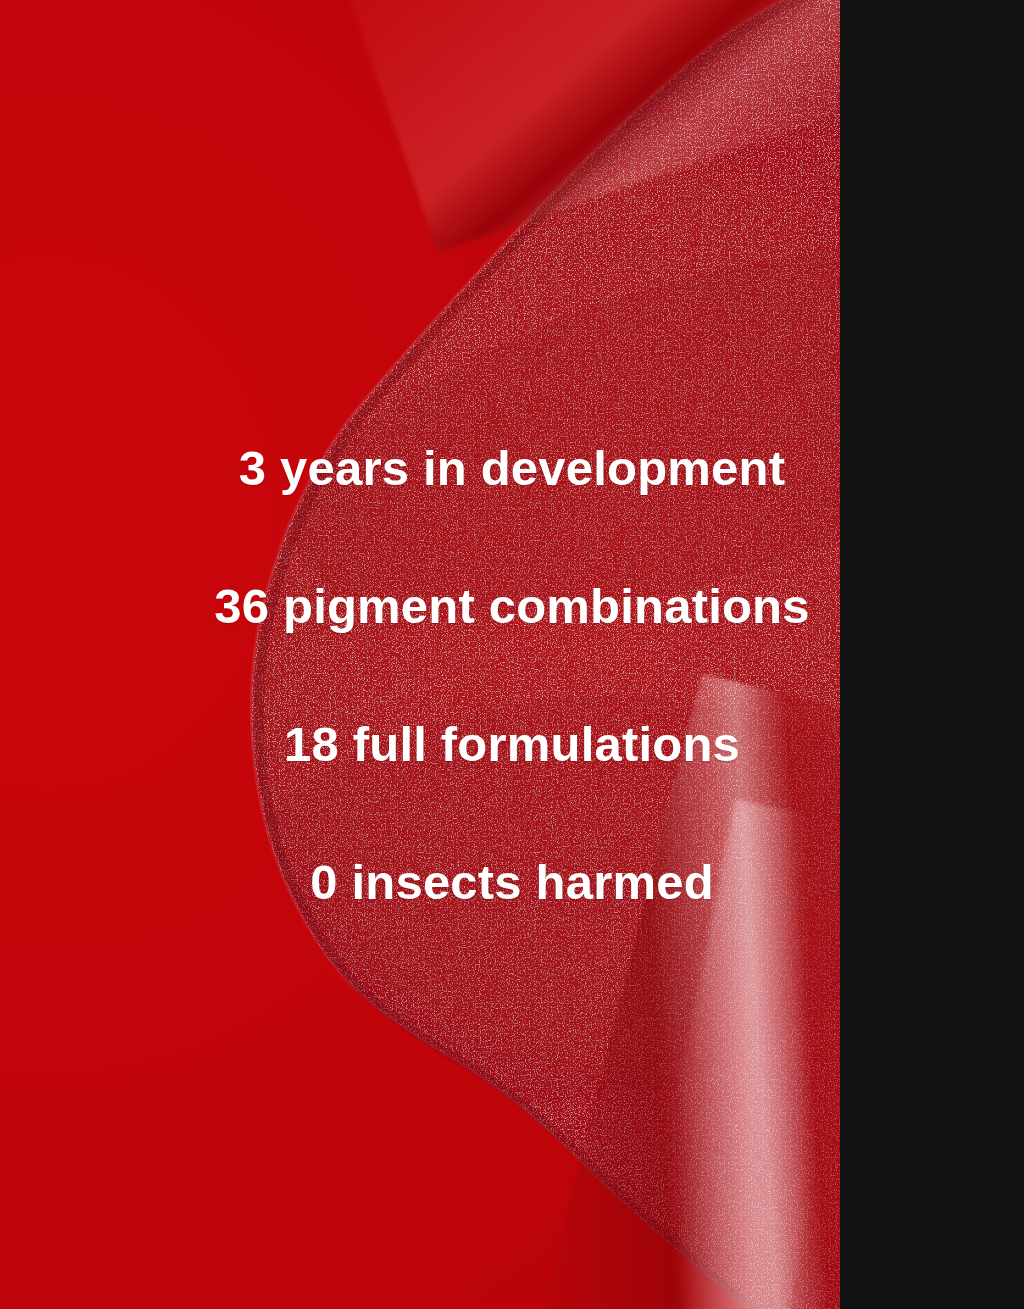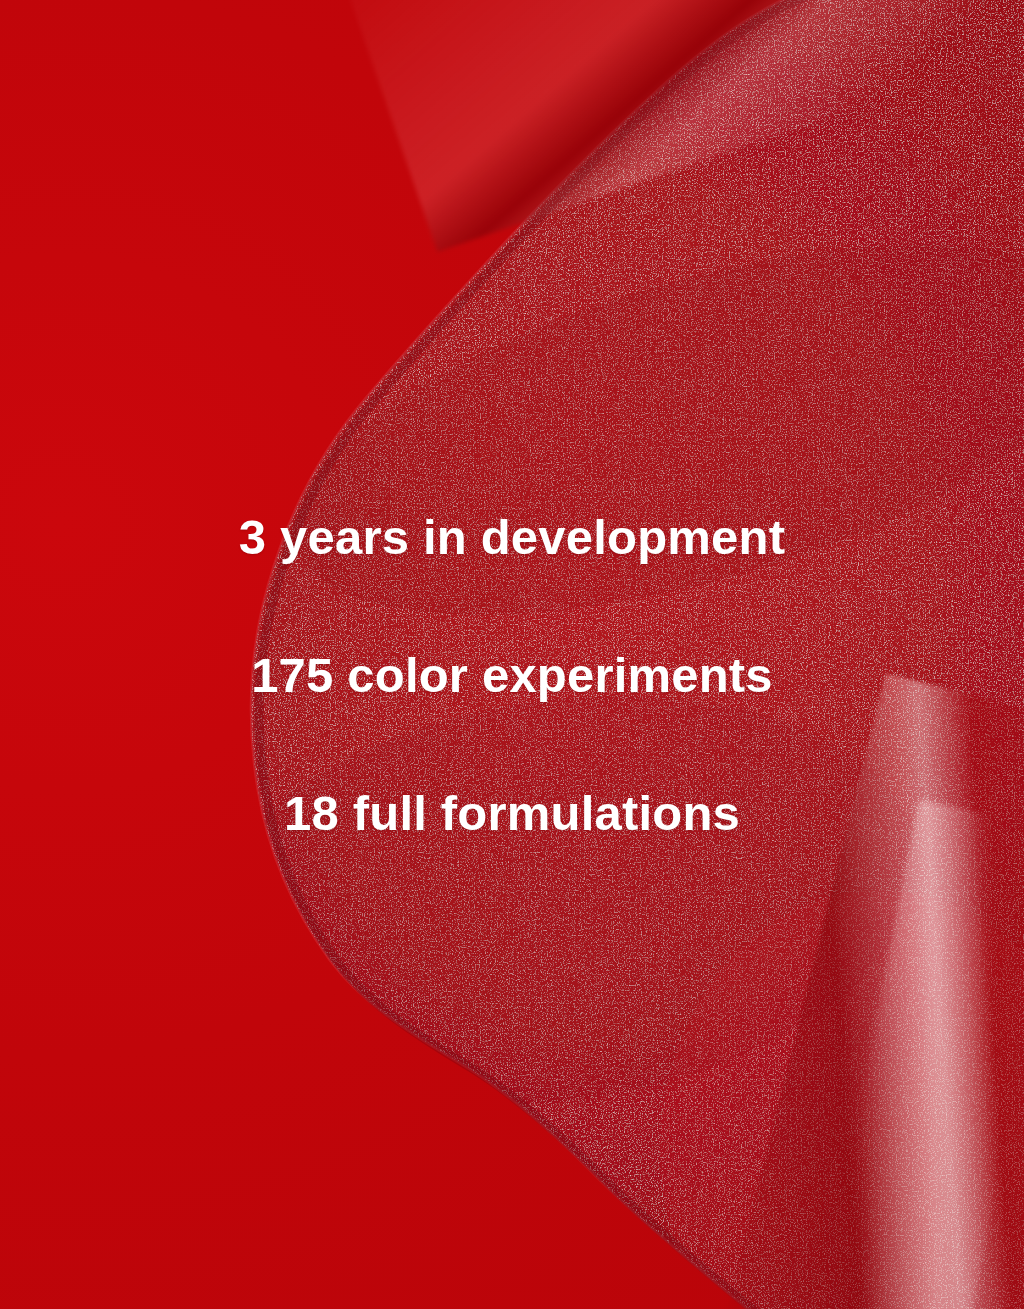--- a/index.html
+++ b/index.html
@@ -3,21 +3,21 @@
 <meta charset="utf-8">
 <title>Product Stats Card</title>
 <style>
   html, body {
     margin: 0;
     padding: 0;
     background: #111;
   }
   #stage {
     position: relative;
-    width: 1024px;
+    width: 840px;
     height: 1309px;
     overflow: hidden;
     background: #0c4a6e;
     font-family: "Liberation Sans", "DejaVu Sans", sans-serif;
     -webkit-font-smoothing: antialiased;
   }
 
   
   .bg-base {
     position: absolute;
@@ -209,17 +209,18 @@
       </svg>
     </div>
 
     <div class="gloss-top"></div>
     <div class="gloss-bottom"></div>
     <div class="gloss-bottom2"></div>
   </div>
 
   <div class="copy">
     <div class="stat-line">3 years in development</div>
-    <div class="stat-line">175 color experiments</div>
+    <div class="stat-line">36 pigment combinations</div>
     <div class="stat-line">18 full formulations</div>
+    <div class="stat-line">0 insects harmed</div>
   </div>
 
 </div>
 
 </body></html>

